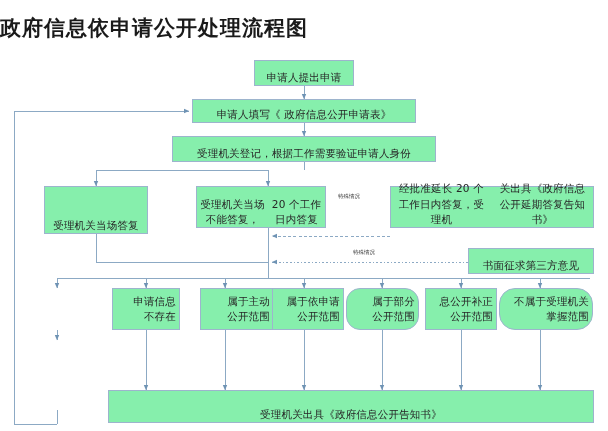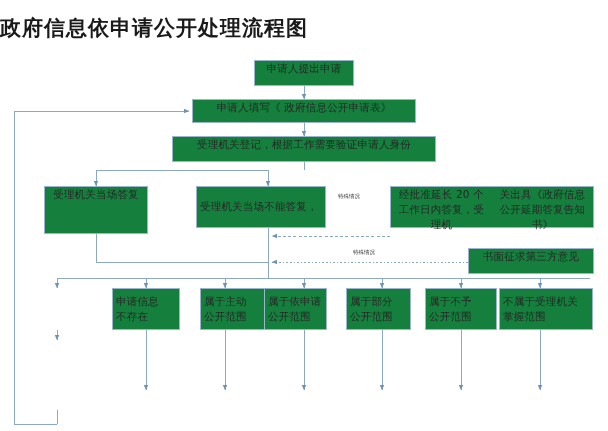--- a/index.html
+++ b/index.html
@@ -26,24 +26,24 @@
   }
 
   
   #links{position:absolute;left:0;top:0;width:608px;height:431px;}
 
   
   .node{
     position:absolute;
     box-sizing:border-box;
     border:1px solid #9db4cd;
-    background:#15803d;
+    background:#86efac;
     color:#262626;
     display:flex;
-    align-items:flex-start;
+    align-items:flex-end;
     justify-content:center;
     text-align:center;
     font-size:10.5px;
     line-height:1.45;
     letter-spacing:0.2px;
     z-index:3;
   }
   .node span{display:block;padding:0 3px;}
 
   
@@ -132,22 +132,23 @@
   </div>
 
   <div class="node" style="left:172px;top:136px;width:264px;height:26px;">
     <span>受理机关登记，根据工作需要验证申请人身份</span>
   </div>
 
   <div class="node" style="left:44px;top:186px;width:104px;height:48px;">
     <span>受理机关当场答复</span>
   </div>
 
-  <div class="node" style="left:196px;top:186px;width:130px;height:42px;flex-direction:column;">
+  <div class="node" style="left:196px;top:186px;width:130px;height:42px;flex-direction:row;">
     <span>受理机关当场不能答复，</span>
+    <span>20 个工作日内答复</span>
   </div>
 
   <div class="node" style="left:390px;top:186px;width:204px;height:42px;">
     <span>经批准延长 20 个工作日内答复，受理机</span>
     <span>关出具《政府信息公开延期答复告知书》</span>
   </div>
 
   <div class="node" style="left:468px;top:248px;width:126px;height:26px;">
     <span>书面征求第三方意见</span>
   </div>
@@ -156,41 +157,44 @@
   <div class="node" style="left:112px;top:288px;width:68px;height:42px;flex-direction:column;">
     <span>申请信息</span>
     <span>不存在</span>
   </div>
 
   <div class="node" style="left:188px;top:288px;width:74px;height:42px;flex-direction:column;margin-left:12px;">
     <span>属于主动</span>
     <span>公开范围</span>
   </div>
 
-  <div class="node" style="left:264px;top:288px;width:63px;height:42px;flex-direction:column;">
+  <div class="node" style="left:272px;top:288px;width:72px;height:42px;flex-direction:column;">
     <span>属于依申请</span>
     <span>公开范围</span>
   </div>
 
-  <div class="node" style="left:346px;top:288px;width:65px;height:42px;flex-direction:column;">
+  <div class="node" style="left:346px;top:288px;width:73px;height:42px;flex-direction:column;border-radius:14px;">
     <span>属于部分</span>
     <span>公开范围</span>
   </div>
 
   <div class="node" style="left:425px;top:288px;width:72px;height:42px;flex-direction:column;">
-    <span>属于不予</span>
-    <span>公开范围</span>
-  </div>
-
-  <div class="node" style="left:499px;top:288px;width:94px;height:42px;flex-direction:column;">
+    <span>息公开补正</span>
+    <span>公开范围</span>
+  </div>
+
+  <div class="node" style="left:499px;top:288px;width:94px;height:42px;flex-direction:column;border-radius:16px;">
     <span>不属于受理机关</span>
     <span>掌握范围</span>
   </div>
 
 
+  <div class="node" style="left:108px;top:390px;width:486px;height:33px;">
+    <span>受理机关出具《政府信息公开告知书》</span>
+  </div>
 
   <div class="edge-label" style="left:337px;top:194px;">
     <span>特殊情况</span>
   </div>
 
   <div class="edge-label" style="left:352px;top:250px;">
     <span>特殊情况</span>
   </div>
 
 </div>

